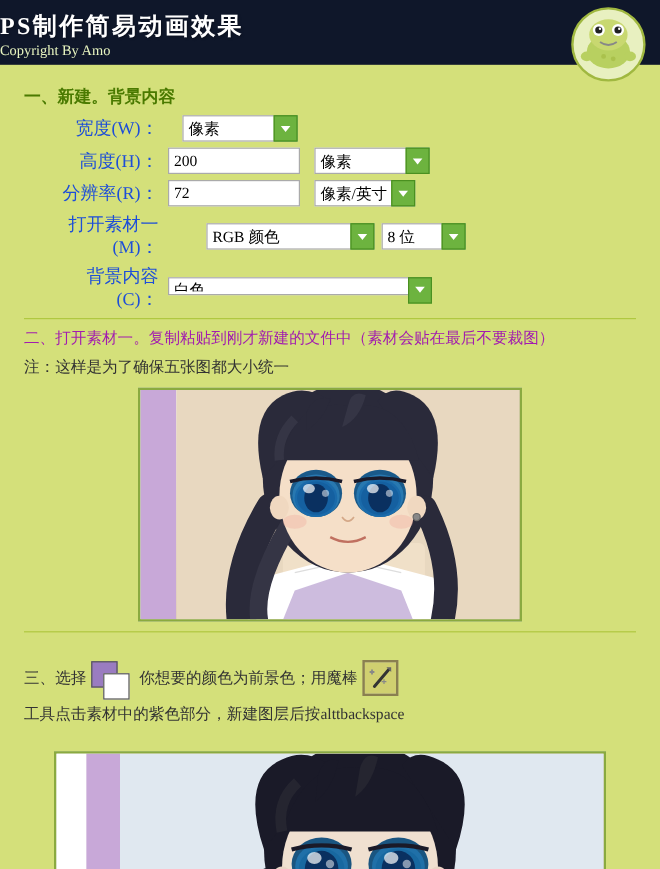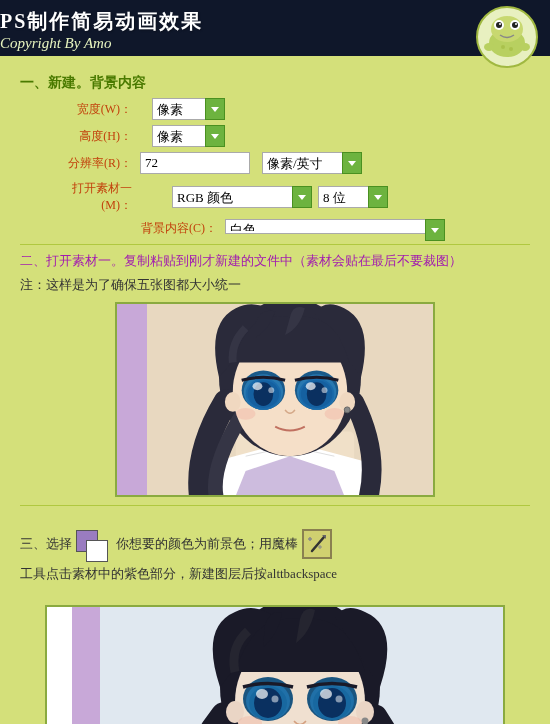--- a/index.html
+++ b/index.html
@@ -30,23 +30,22 @@
 
     .header-title {
       font-size: 20px;
       font-weight: bold;
       color: #fff;
       letter-spacing: 2px;
       text-shadow: 1px 1px 2px rgba(0,0,0,0.3);
     }
 
     .header-subtitle {
-      font-size: 15px;
+      font-size: 12px;
       color: #e8f5c0;
-      font-style: italic;
     }
 
     .header-logo {
       position: absolute;
       right: 10px;
       top: 5px;
       width: 65px;
       height: 65px;
     }
 
@@ -75,22 +74,22 @@
     }
 
     .form-row {
       display: flex;
       align-items: center;
       margin-bottom: 5px;
     }
 
     .form-label {
       width: 90px;
-      font-size: 12px;
-      color: #c2410c;
+      font-size: 15px;
+      color: #1d4ed8;
       text-align: right;
       padding-right: 8px;
     }
 
     .form-input {
       width: 110px;
       height: 22px;
       border: 1px solid #aaa;
       background: #fff;
       padding: 2px 4px;
@@ -99,21 +98,21 @@
     }
 
     .form-unit-select {
       margin-left: 6px;
       position: relative;
     }
 
     .unit-select {
       appearance: none;
       -webkit-appearance: none;
-      width: 73px;
+      width: 96px;
       height: 22px;
       border: 1px solid #aaa;
       background: #fff;
       padding: 2px 4px;
       font-size: 13px;
       font-family: inherit;
       cursor: pointer;
     }
 
     .unit-arrow {
@@ -143,21 +142,20 @@
       align-items: center;
       margin-bottom: 5px;
       margin-left: 30px;
     }
 
     .bg-content-row {
       display: flex;
       align-items: center;
       margin-bottom: 5px;
       margin-left: 30px;
-      justify-content: center;
     }
 
     .wide-select {
       appearance: none;
       -webkit-appearance: none;
       width: 140px;
       height: 22px;
       border: 1px solid #aaa;
       background: #fff;
       padding: 2px 4px;
@@ -360,38 +358,39 @@
               <option>厘米</option>
               <option>毫米</option>
             </select>
             <div class="unit-arrow"></div>
           </div>
         </div>
       </div>
 
       <div class="form-row">
         <div class="form-label">高度(H)：</div>
+        <input class="form-input" type="text" value="200" style="">
         <div class="form-unit-select">
           <div style="margin-left:6px; position:relative; display:inline-block;">
             <select class="unit-select">
               <option>像素</option>
               <option>厘米</option>
               <option>毫米</option>
             </select>
             <div class="unit-arrow"></div>
           </div>
         </div>
       </div>
 
       <div class="form-row">
         <div class="form-label">分辨率(R)：</div>
         <input class="form-input" type="text" value="72" style="">
         <div class="form-unit-select">
           <div style="margin-left:6px; position:relative; display:inline-block;">
-            <select class="unit-select" style="width:100px;">
+            <select class="unit-select" style="width:84px;">
               <option>像素/英寸</option>
               <option>像素/厘米</option>
             </select>
             <div class="unit-arrow"></div>
           </div>
         </div>
       </div>
 
     </div>
 

